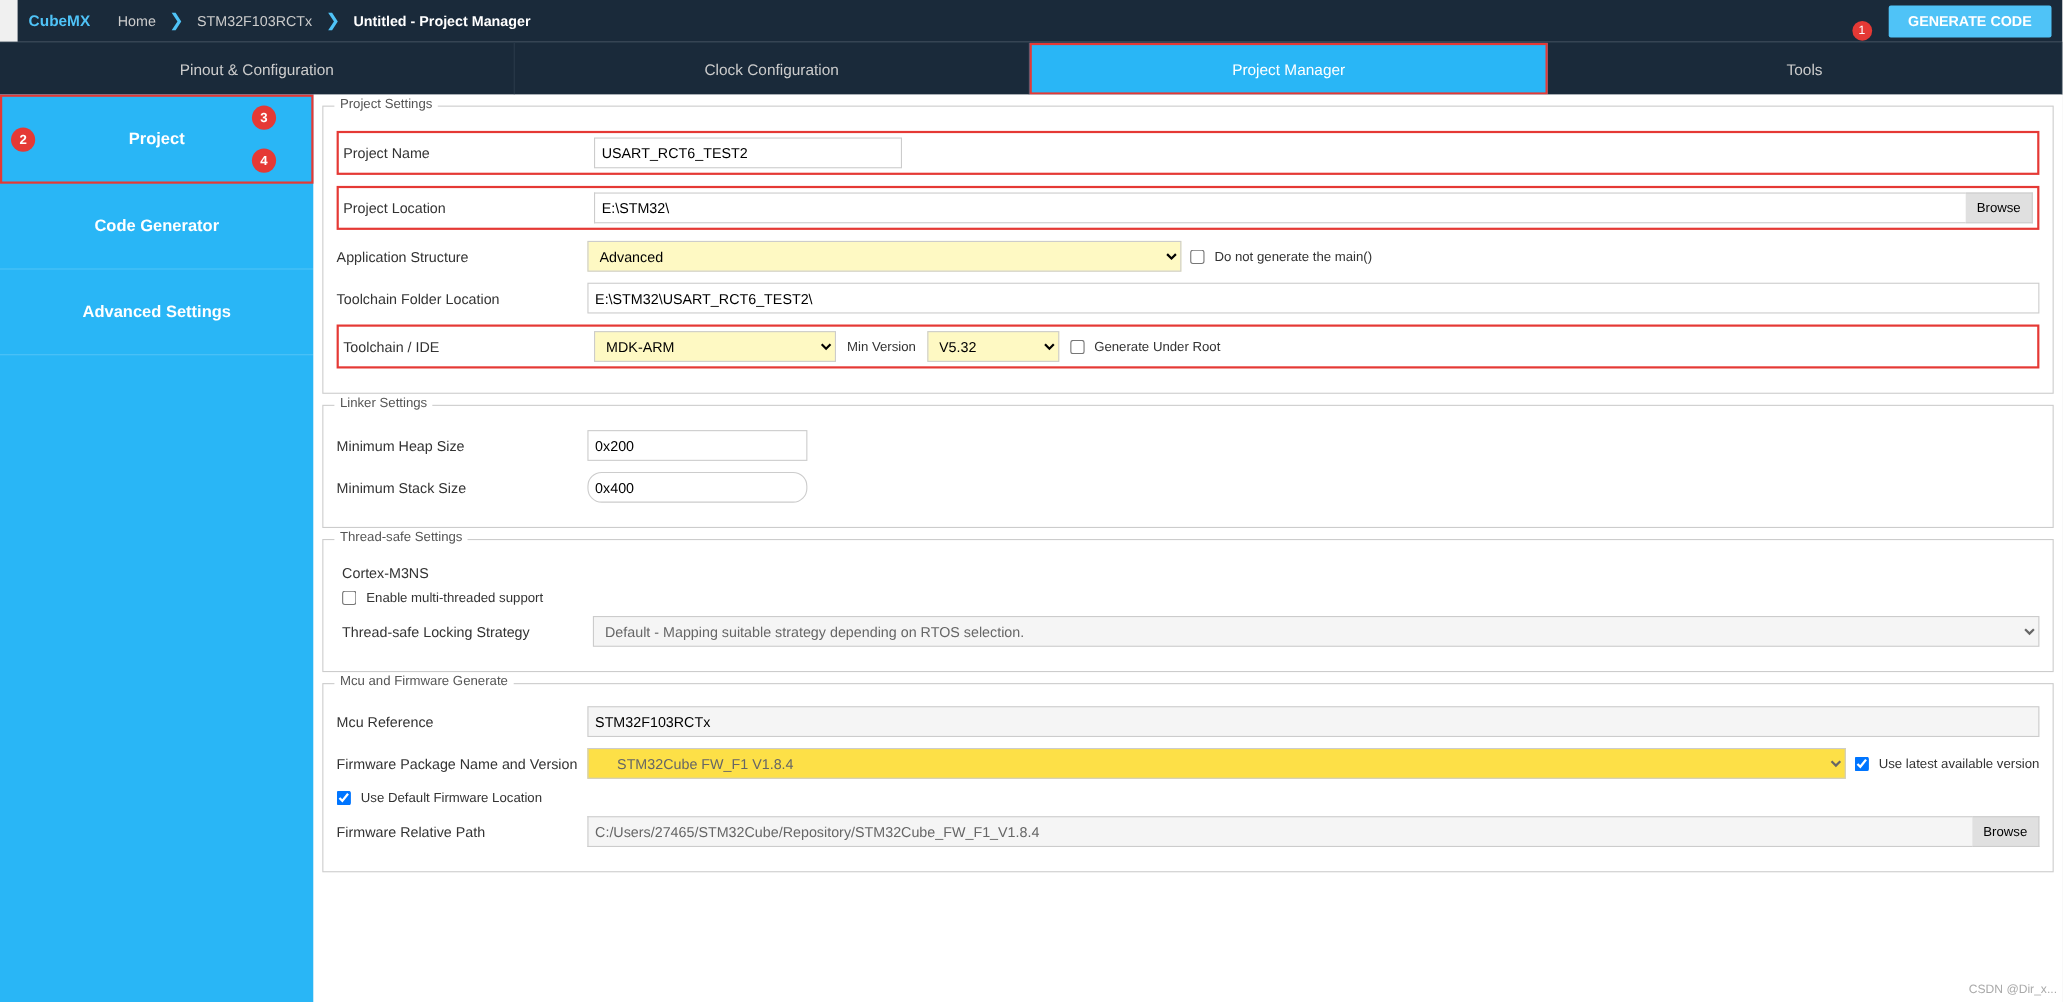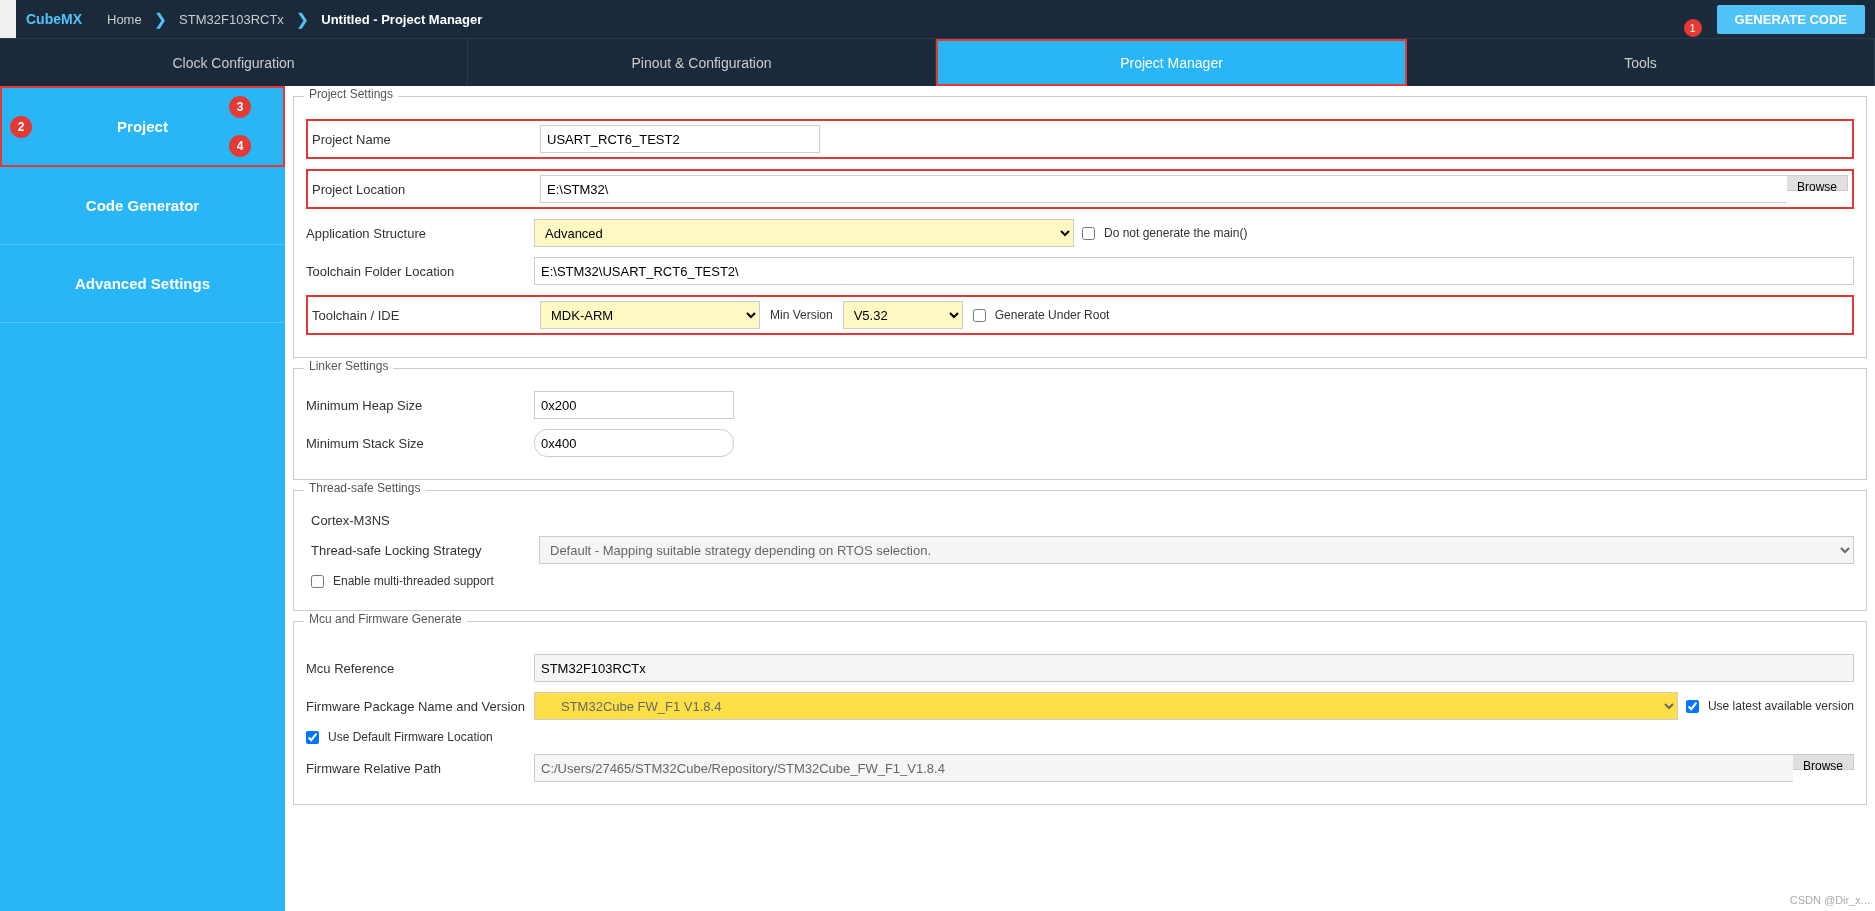--- a/index.html
+++ b/index.html
@@ -174,21 +174,21 @@
       flex: 1;
       gap: 0;
     }
     .browse-btn {
       background: #e0e0e0;
       border: 1px solid #ccc;
       border-left: none;
       padding: 4px 10px;
       font-size: 12px;
       cursor: pointer;
-      height: 16px;
+      height: 28px;
       flex-shrink: 0;
     }
     .form-select {
       flex: 1;
       border: 1px solid #ccc;
       padding: 3px 6px;
       font-size: 13px;
       height: 28px;
       background: #fef9c3;
     }
@@ -282,22 +282,22 @@
   </div>
 
   <div class="notif-wrap">
     <span class="notification-badge">1</span>
   </div>
 
   <button class="generate-btn">GENERATE CODE</button>
 </div>
 
 <div class="tab-bar">
+  <div class="tab-item">Pinout &amp; Configuration</div>
   <div class="tab-item">Clock Configuration</div>
-  <div class="tab-item">Pinout &amp; Configuration</div>
   <div class="tab-item active">Project Manager</div>
   <div class="tab-item">Tools</div>
 </div>
 
 <div class="main-layout">
 
   <div class="sidebar">
 
     <div class="sidebar-item selected" style="position:relative;">
       
@@ -384,39 +384,39 @@
       </div>
     </div>
 
     <div class="section-group">
       <span class="section-title">Thread-safe Settings</span>
 
       <div class="thread-section">
         <div class="cortex-label" style="margin-top:14px;">Cortex-M3NS</div>
 
         <div class="form-row">
+          <label class="checkbox-label">
+            <input type="checkbox" class="form-checkbox" style="">
+            <span>Enable multi-threaded support</span>
+          </label>
+        </div>
+
+        <div class="form-row">
           <span class="form-label">Thread-safe Locking Strategy</span>
           <select class="strategy-select">
             <option>Default - Mapping suitable strategy depending on RTOS selection.</option>
           </select>
         </div>
-
-        <div class="form-row">
-          <label class="checkbox-label">
-            <input type="checkbox" class="form-checkbox" style="">
-            <span>Enable multi-threaded support</span>
-          </label>
-        </div>
       </div>
     </div>
 
     <div class="section-group">
       <span class="section-title">Mcu and Firmware Generate</span>
 
-      <div class="form-row" style="margin-top:24px;">
+      <div class="form-row" style="margin-top:12px;">
         <span class="form-label">Mcu Reference</span>
         <input class="mcu-ref-input" type="text" value="STM32F103RCTx" style="">
       </div>
 
       <div class="form-row">
         <span class="form-label">Firmware Package Name and Version</span>
         <div class="firmware-row">
           <select class="firmware-select">
             <option>STM32Cube FW_F1 V1.8.4</option>
           </select>

